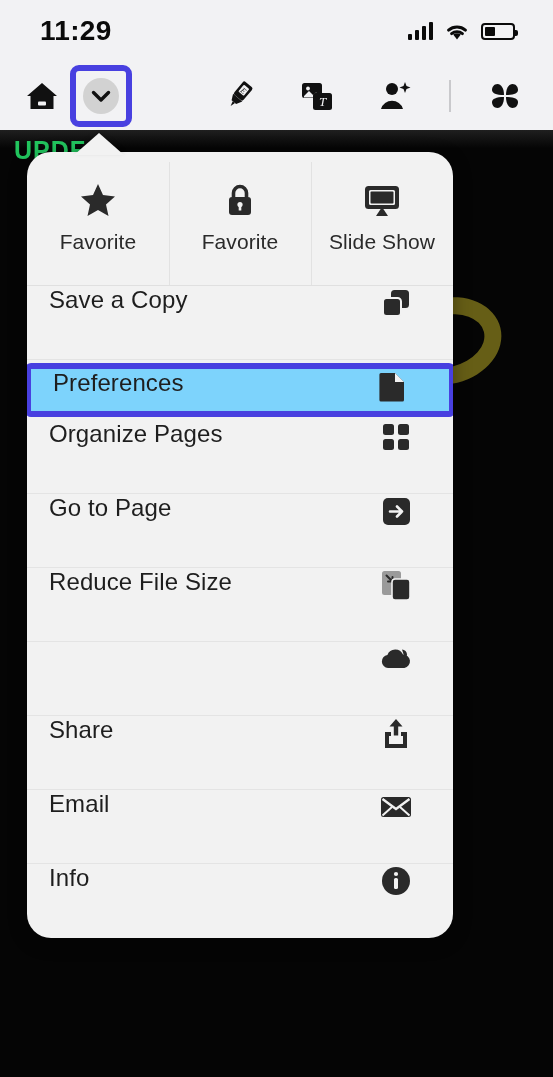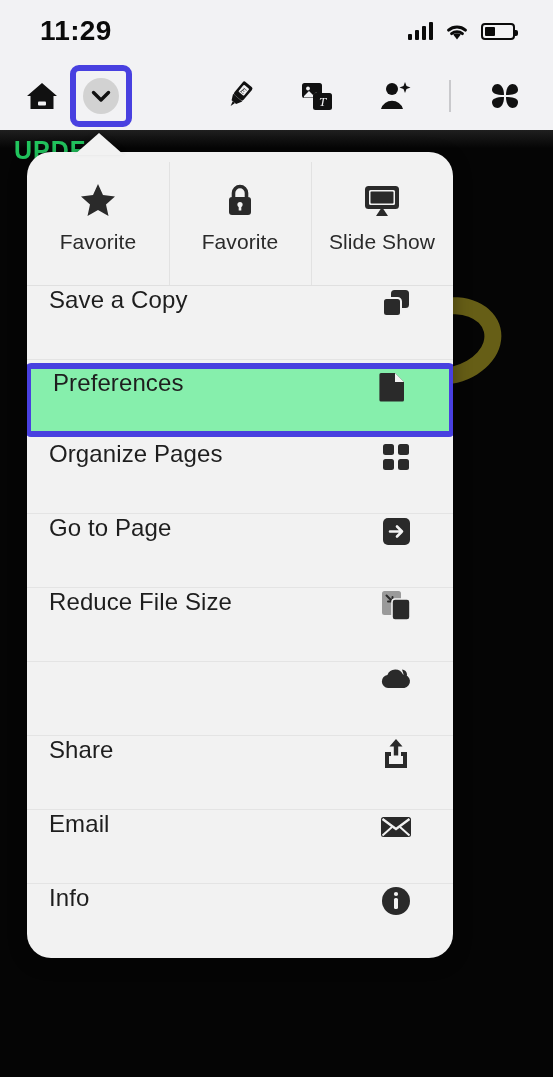--- a/index.html
+++ b/index.html
@@ -218,23 +218,23 @@
     letter-spacing: .1px;
   }
   .menu-row .icon {
     margin-left: auto;
     width: 34px; height: 34px;
     display: flex; align-items: center; justify-content: center;
   }
   .menu-row.highlighted {
     border: 6px solid #4840e0;
     border-radius: 6px;
-    height: 74px;
+    height: 54px;
     margin: 0 -2px;
-    background: #86efac;
+    background: #7dd3fc;
   }
   .hl-wrap {
     position: relative;
     padding: 3px 0;
   }
 
   svg { display: block; }
 </style>
 </head>
 <body>

